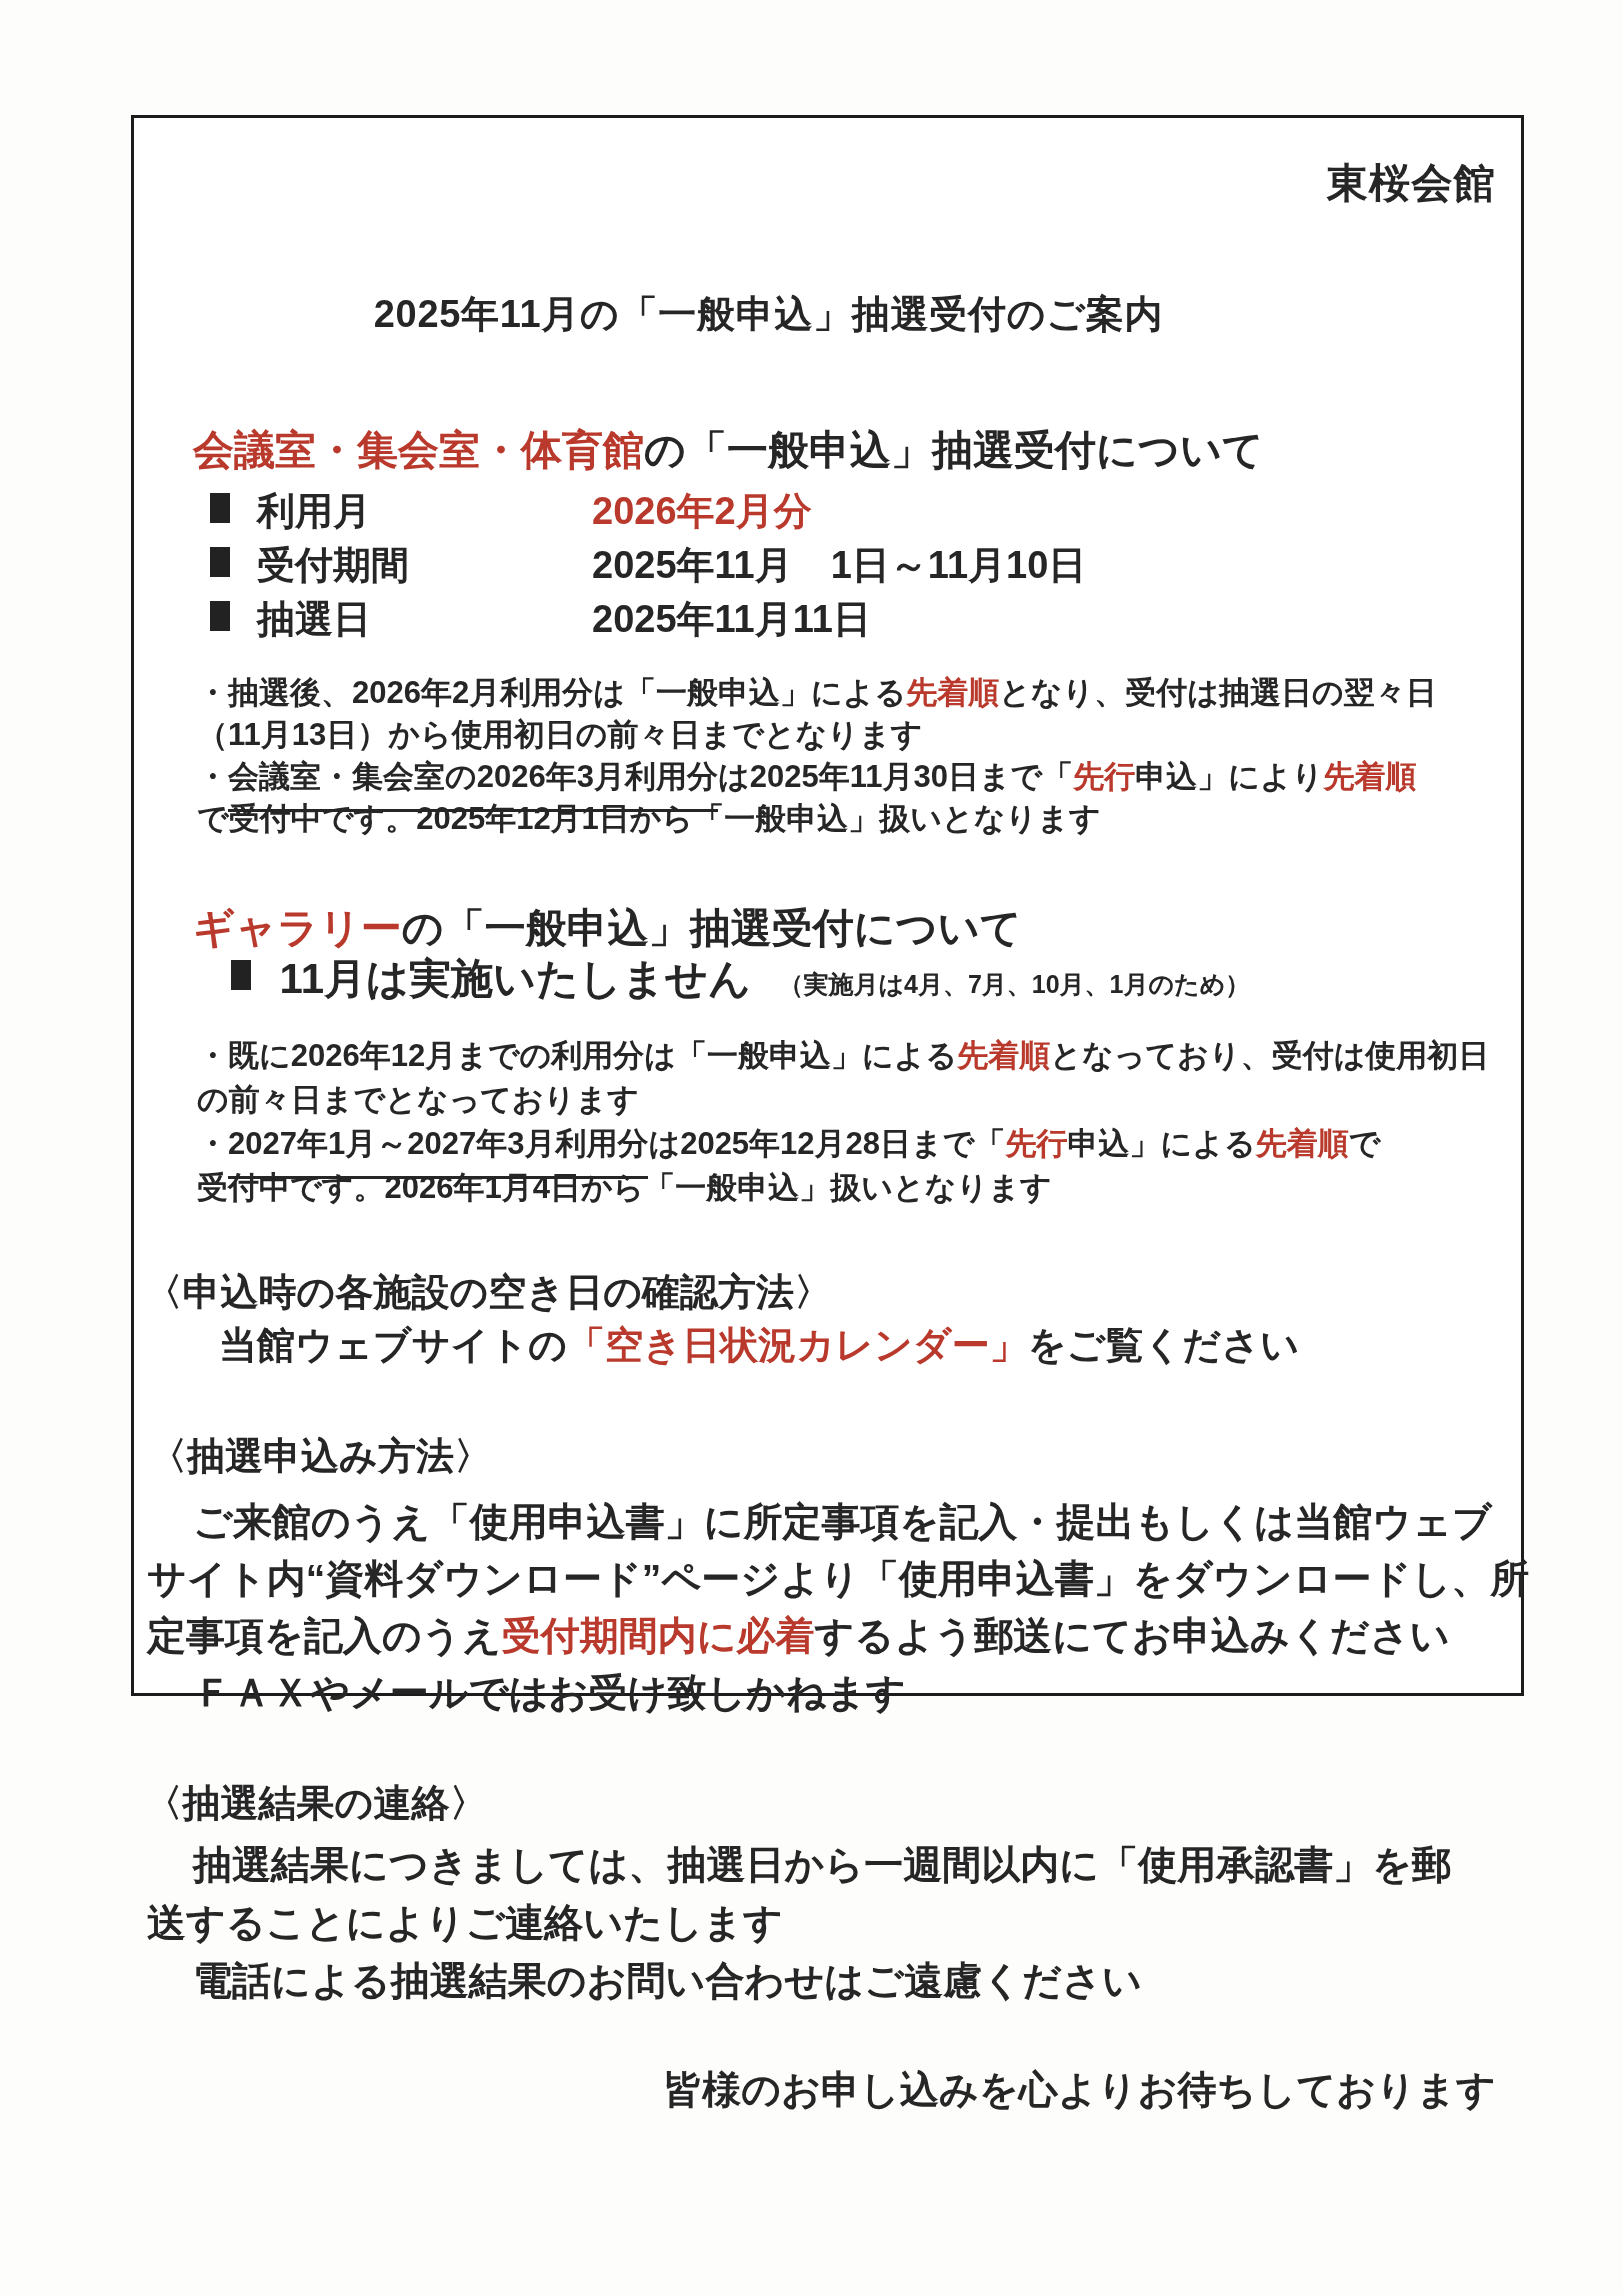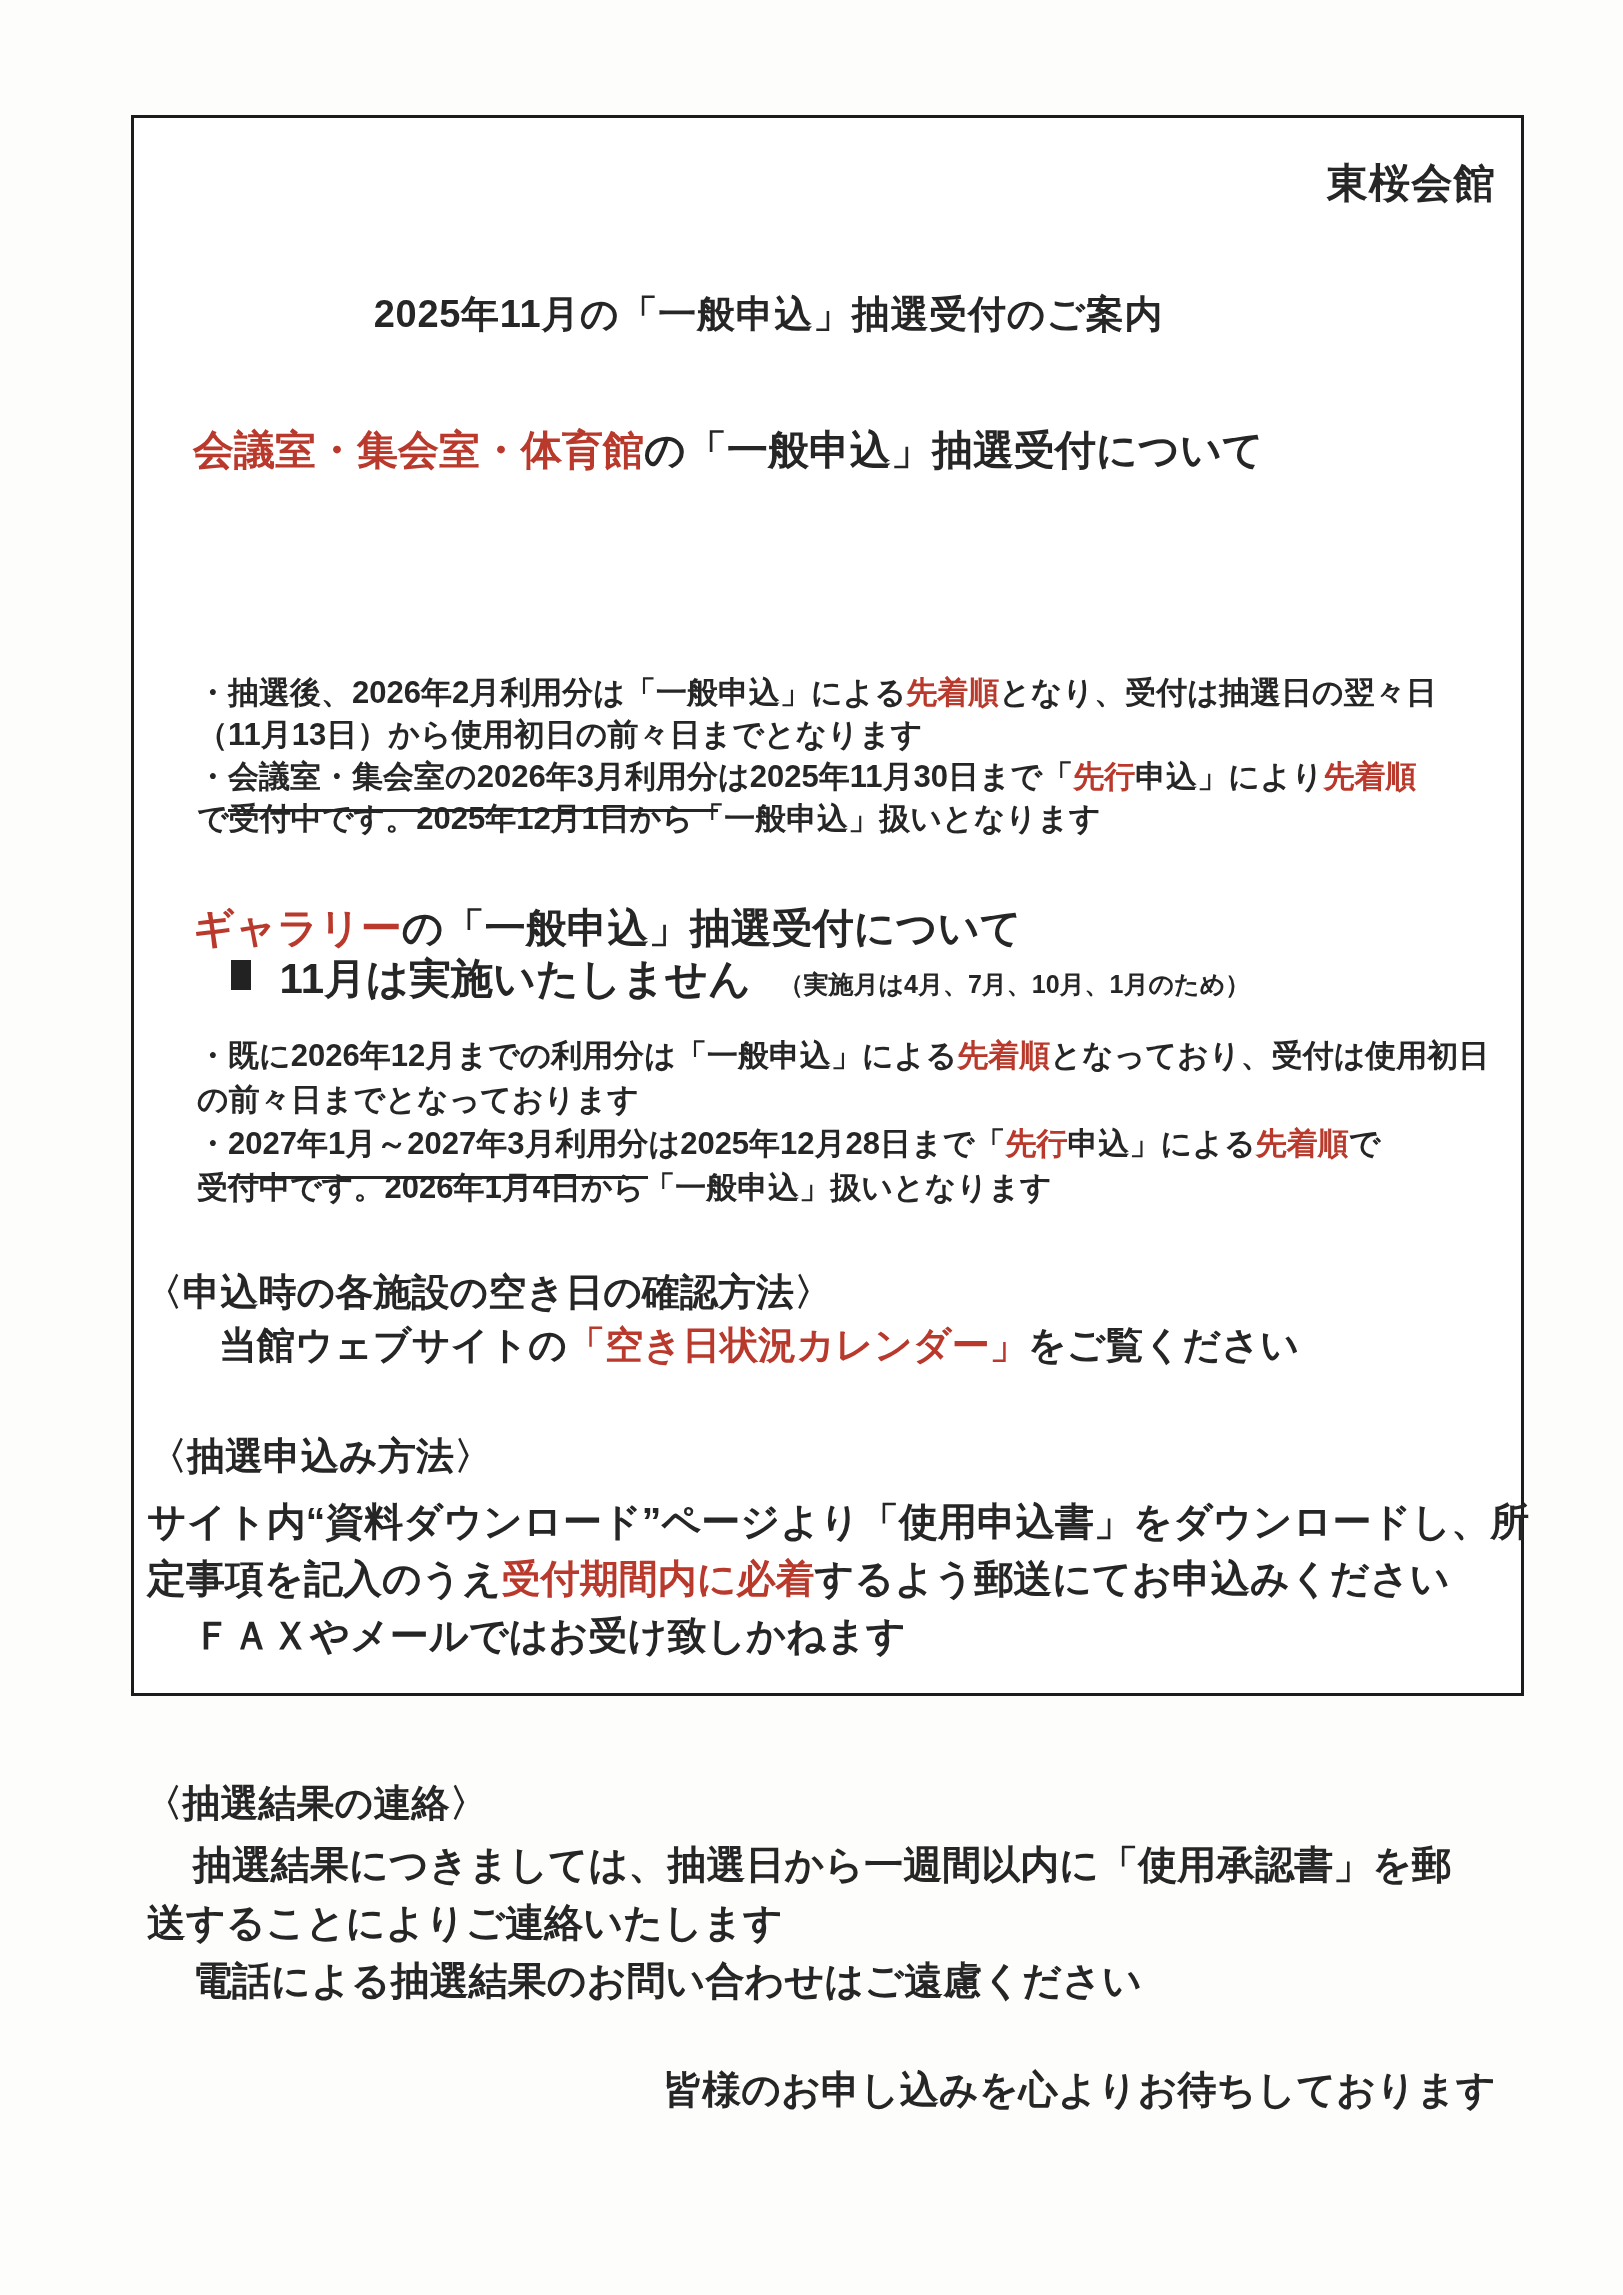--- a/index.html
+++ b/index.html
@@ -49,20 +49,37 @@
 <body>
 
 <div class="sheet">
 
   <div class="abs org">東桜会館</div>
 
   <div class="abs title">2025年11月の「一般申込」抽選受付のご案内</div>
 
   <div class="abs sec-heading sec1-heading"><span class="red">会議室・集会室・体育館</span><span>の「一般申込」抽選受付について</span></div>
 
+  <div class="abs rows">
+    <div class="row">
+        <span class="sq"></span>
+        <span class="label">利用月</span>
+        <span class="value red">2026年2月分</span>
+      </div>
+    <div class="row">
+        <span class="sq"></span>
+        <span class="label">受付期間</span>
+        <span class="value">2025年11月　1日～11月10日</span>
+      </div>
+    <div class="row">
+        <span class="sq"></span>
+        <span class="label">抽選日</span>
+        <span class="value">2025年11月11日</span>
+      </div>
+  </div>
 
   <div class="abs notes notes1">
     <div class="note-line"><span>・抽選後、2026年2月利用分は「一般申込」による</span><span class="red">先着順</span><span>となり、受付は抽選日の翌々日</span></div>
     <div class="note-line"><span>（11月13日）から使用初日の前々日までとなります</span></div>
     <div class="note-line"><span>・</span><span class="ul">会議室・集会室の2026年3月利用分</span><span>は2025年11月30日まで「</span><span class="red">先行</span><span>申込」により</span><span class="red">先着順</span></div>
     <div class="note-line"><span>で受付中です。2025年12月1日から「一般申込」扱いとなります</span></div>
   </div>
 
   <div class="abs sec-heading gallery-heading"><span class="red">ギャラリー</span><span>の「一般申込」抽選受付について</span></div>
 
@@ -73,20 +90,21 @@
     <div class="note-line"><span>の前々日までとなっております</span></div>
     <div class="note-line"><span>・</span><span class="ul">2027年1月～2027年3月利用分</span><span>は2025年12月28日まで「</span><span class="red">先行</span><span>申込」による</span><span class="red">先着順</span><span>で</span></div>
     <div class="note-line"><span>受付中です。2026年1月4日から「一般申込」扱いとなります</span></div>
   </div>
 
   <div class="abs angle-heading avail-heading">〈申込時の各施設の空き日の確認方法〉</div>
   <div class="abs avail-line"><span>当館ウェブサイトの</span><span class="red">「空き日状況カレンダー」</span><span>をご覧ください</span></div>
 
   <div class="abs angle-heading method-heading">〈抽選申込み方法〉</div>
   <div class="abs para method-para">
+    <div class="indent">ご来館のうえ「使用申込書」に所定事項を記入・提出もしくは当館ウェブ</div>
     <div>サイト内“資料ダウンロード”ページより「使用申込書」をダウンロードし、所</div>
     <div><span>定事項を記入のうえ</span><span class="red">受付期間内に必着</span><span>するよう郵送にてお申込みください</span></div>
     <div class="indent">ＦＡＸやメールではお受け致しかねます</div>
   </div>
 
   <div class="abs angle-heading results-heading">〈抽選結果の連絡〉</div>
   <div class="abs para results-para">
     <div class="indent">抽選結果につきましては、抽選日から一週間以内に「使用承認書」を郵</div>
     <div>送することによりご連絡いたします</div>
     <div class="indent">電話による抽選結果のお問い合わせはご遠慮ください</div>

